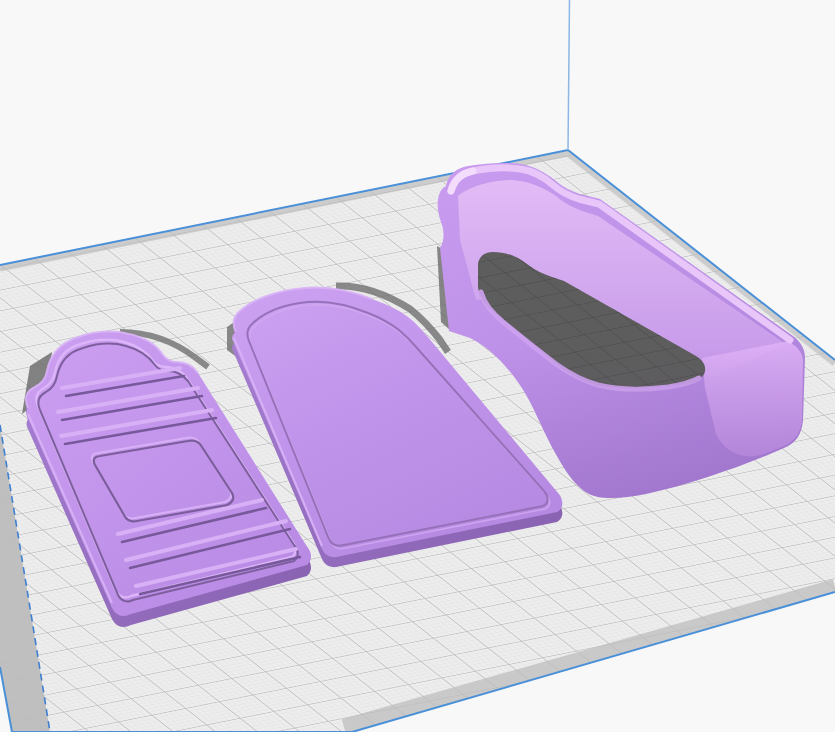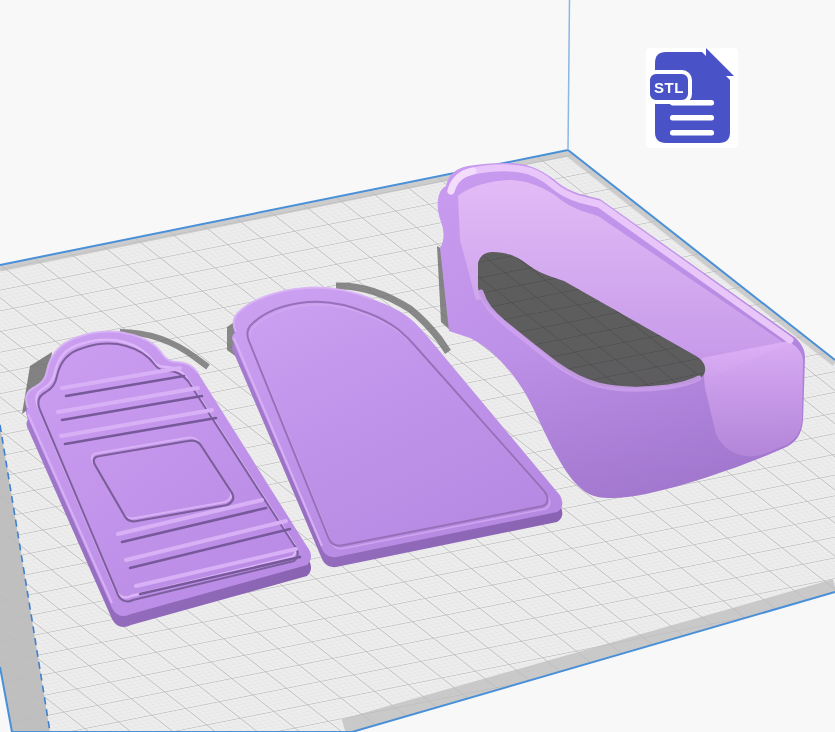--- a/index.html
+++ b/index.html
@@ -176,26 +176,13 @@
              L137,521 Q128,523 124,515 L95,465 Q91,457 100,456 Z" transform="translate(-2,-3)" fill="none" stroke="#d7b0f5" stroke-width="2"></path>
     <path d="M100,456 L188,441 Q198,439 202,447 L232,493 Q236,501 227,505
              L137,521 Q128,523 124,515 L95,465 Q91,457 100,456 Z" fill="none" stroke="#7c5d9c" stroke-width="2.2"></path>
     <path d="M112,603 L28,414 M28,408 C24,399 26,391 35,387 C43,383 46,377 47,371
              C50,355 60,343 78,337 C96,331 113,330 129,334
              C147,338 158,347 163,355 C166,359 171,362 177,362
              C187,362 193,366 198,373" fill="none" stroke="#d8b2f6" stroke-width="2" opacity="0.9"></path>
   </g>
 </svg>
 
-<div class="stl-badge">
-  <svg width="92" height="100" viewBox="0 0 92 100">
-    <path d="M20,4 H56 L84,32 V84 Q84,95 73,95 H20 Q9,95 9,84 V15 Q9,4 20,4 Z" fill="#4a52c8"></path>
-    <path d="M60,0 L88,28 L68,28 Q60,28 60,20 Z" fill="#4a52c8"></path>
-    <g>
-      <rect x="24" y="52" width="44" height="5.5" rx="2.5" fill="#ffffff"></rect>
-      <rect x="24" y="67" width="44" height="5.5" rx="2.5" fill="#ffffff"></rect>
-      <rect x="24" y="82" width="44" height="5.5" rx="2.5" fill="#ffffff"></rect>
-    </g>
-    <rect x="2" y="24" width="42" height="30" rx="8" fill="#4a52c8" stroke="#ffffff" stroke-width="4"></rect>
-    <text class="stl-text" x="23" y="45" text-anchor="middle" fill="#ffffff">STL</text>
-  </svg>
-</div>
 </div>
 
 </body></html>

